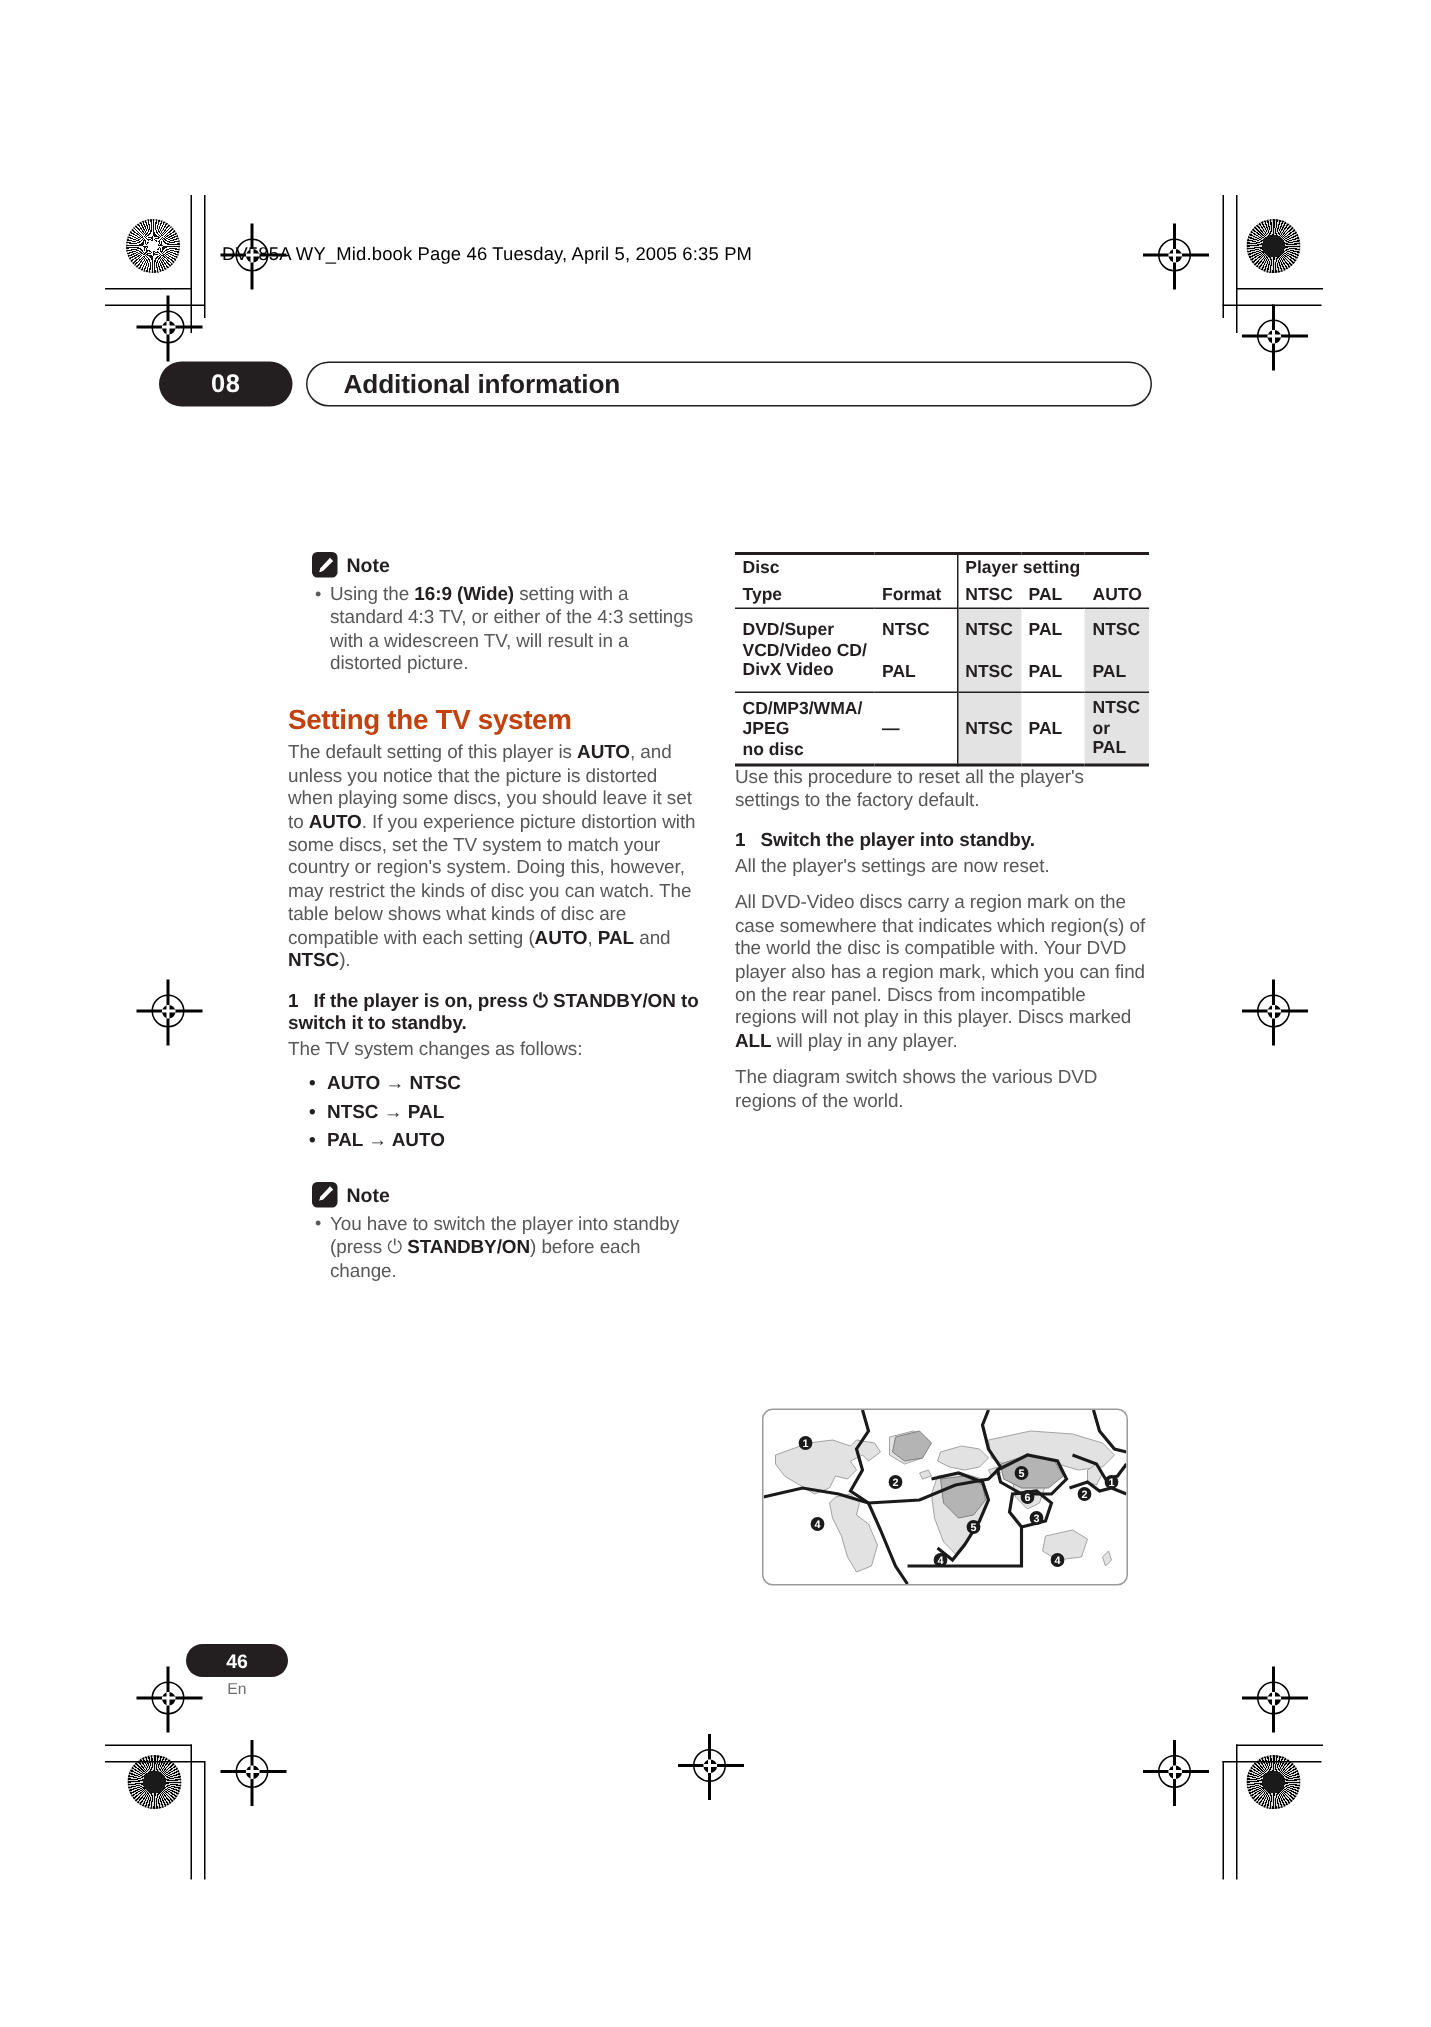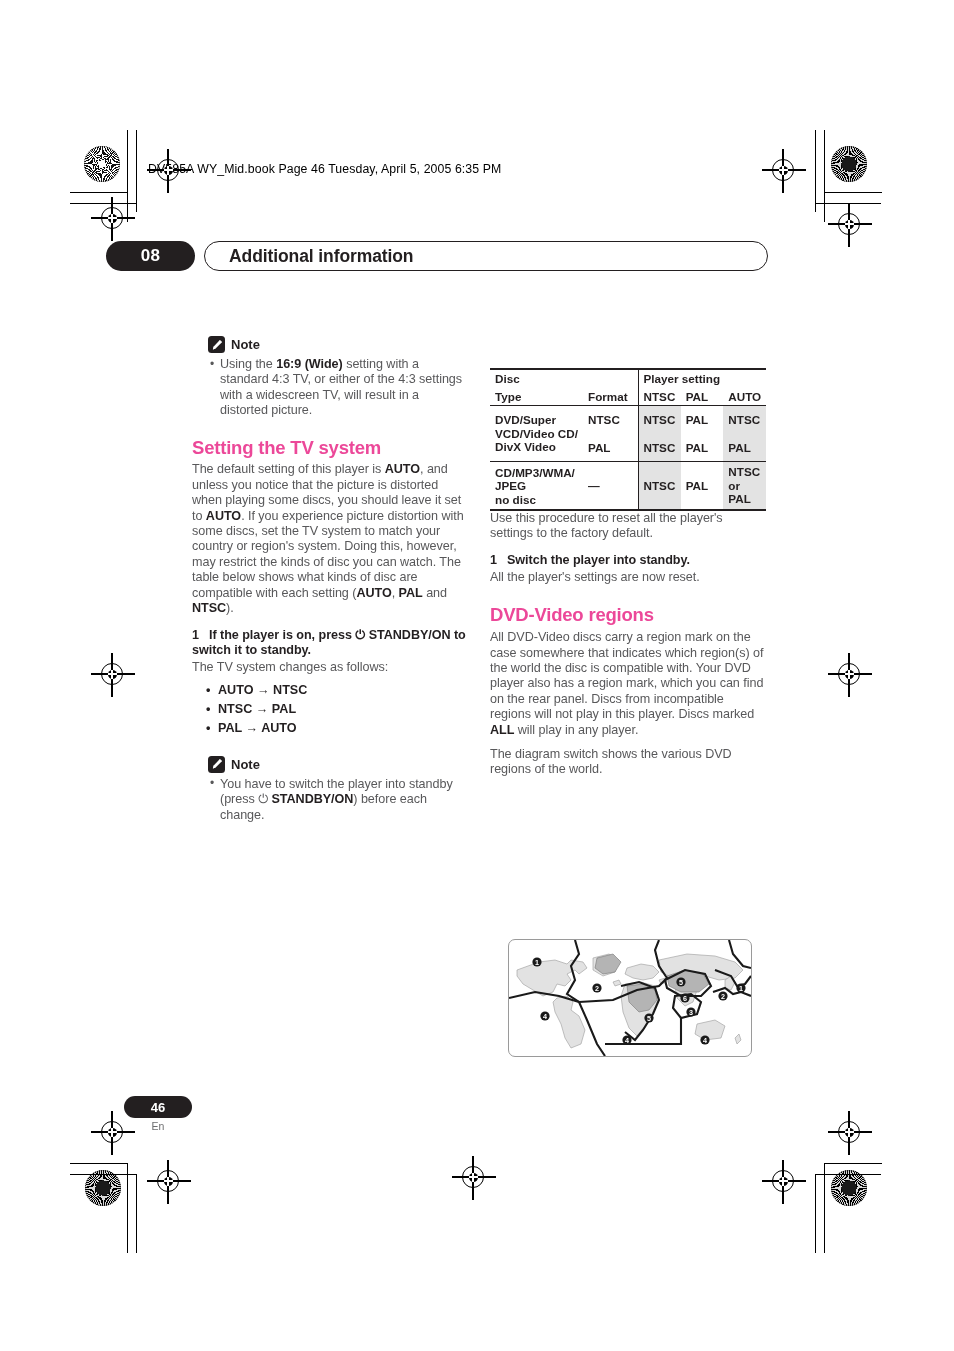--- a/index.html
+++ b/index.html
@@ -121,30 +121,30 @@
   .chapter-title-pill span {
     font-size: 17.5px;
     font-weight: bold;
     color: #231f20;
     letter-spacing: -.1px;
   }
 
   
   .col {
     position: absolute;
-    top: 336px;
+    top: 368px;
     width: 276px;
   }
   .col-left  { left: 192px; }
   .col-right { left: 490px; }
 
   h2.sec {
     font-size: 18.5px;
     font-weight: bold;
-    color: #ec4899;
+    color: #c2410c;
     margin: 0 0 4px 0;
     letter-spacing: -.2px;
     line-height: 1.18;
   }
   h2.sec.tight { margin-top: 18px; }
 
   p.body {
     font-size: 12.6px;
     line-height: 15.4px;
     color: #58585a;
@@ -462,21 +462,20 @@
   </tbody>
     </table>
 
   <p class="body">Use this procedure to reset all the player's settings to the factory default.</p>
 
   <p class="step spaced"><span class="num">1</span>Switch the player into standby.</p>
 
 
   <p class="body">All the player's settings are now reset.</p>
 
-  <h2 class="sec" style="margin-top:19px;">DVD-Video regions</h2>
 
   <p class="body">All DVD-Video discs carry a region mark on the case somewhere that indicates which region(s) of the world the disc is compatible with. Your DVD player also has a region mark, which you can find on the rear panel. Discs from incompatible regions will not play in this player. Discs marked <b>ALL</b> will play in any player.</p>
 
   <p class="body">The diagram switch shows the various DVD regions of the world.</p>
 
 </div>
 
 <div class="map-frame">
   <svg width="242" height="116" viewBox="0 0 242 116" aria-hidden="true">
 

